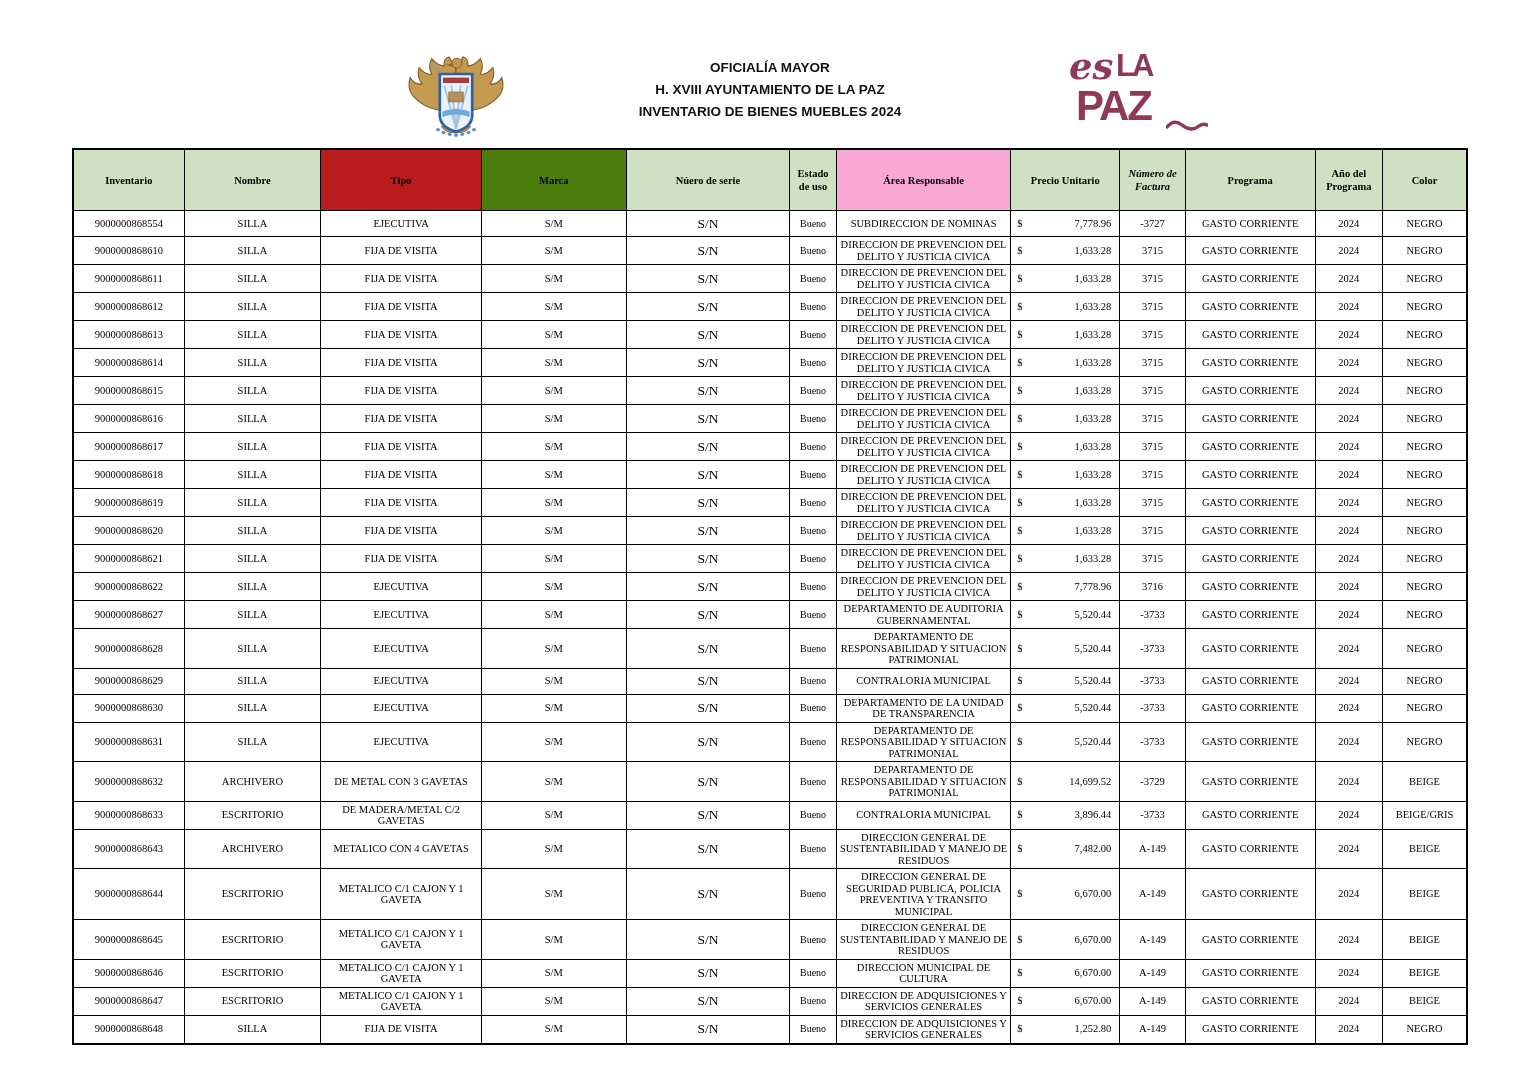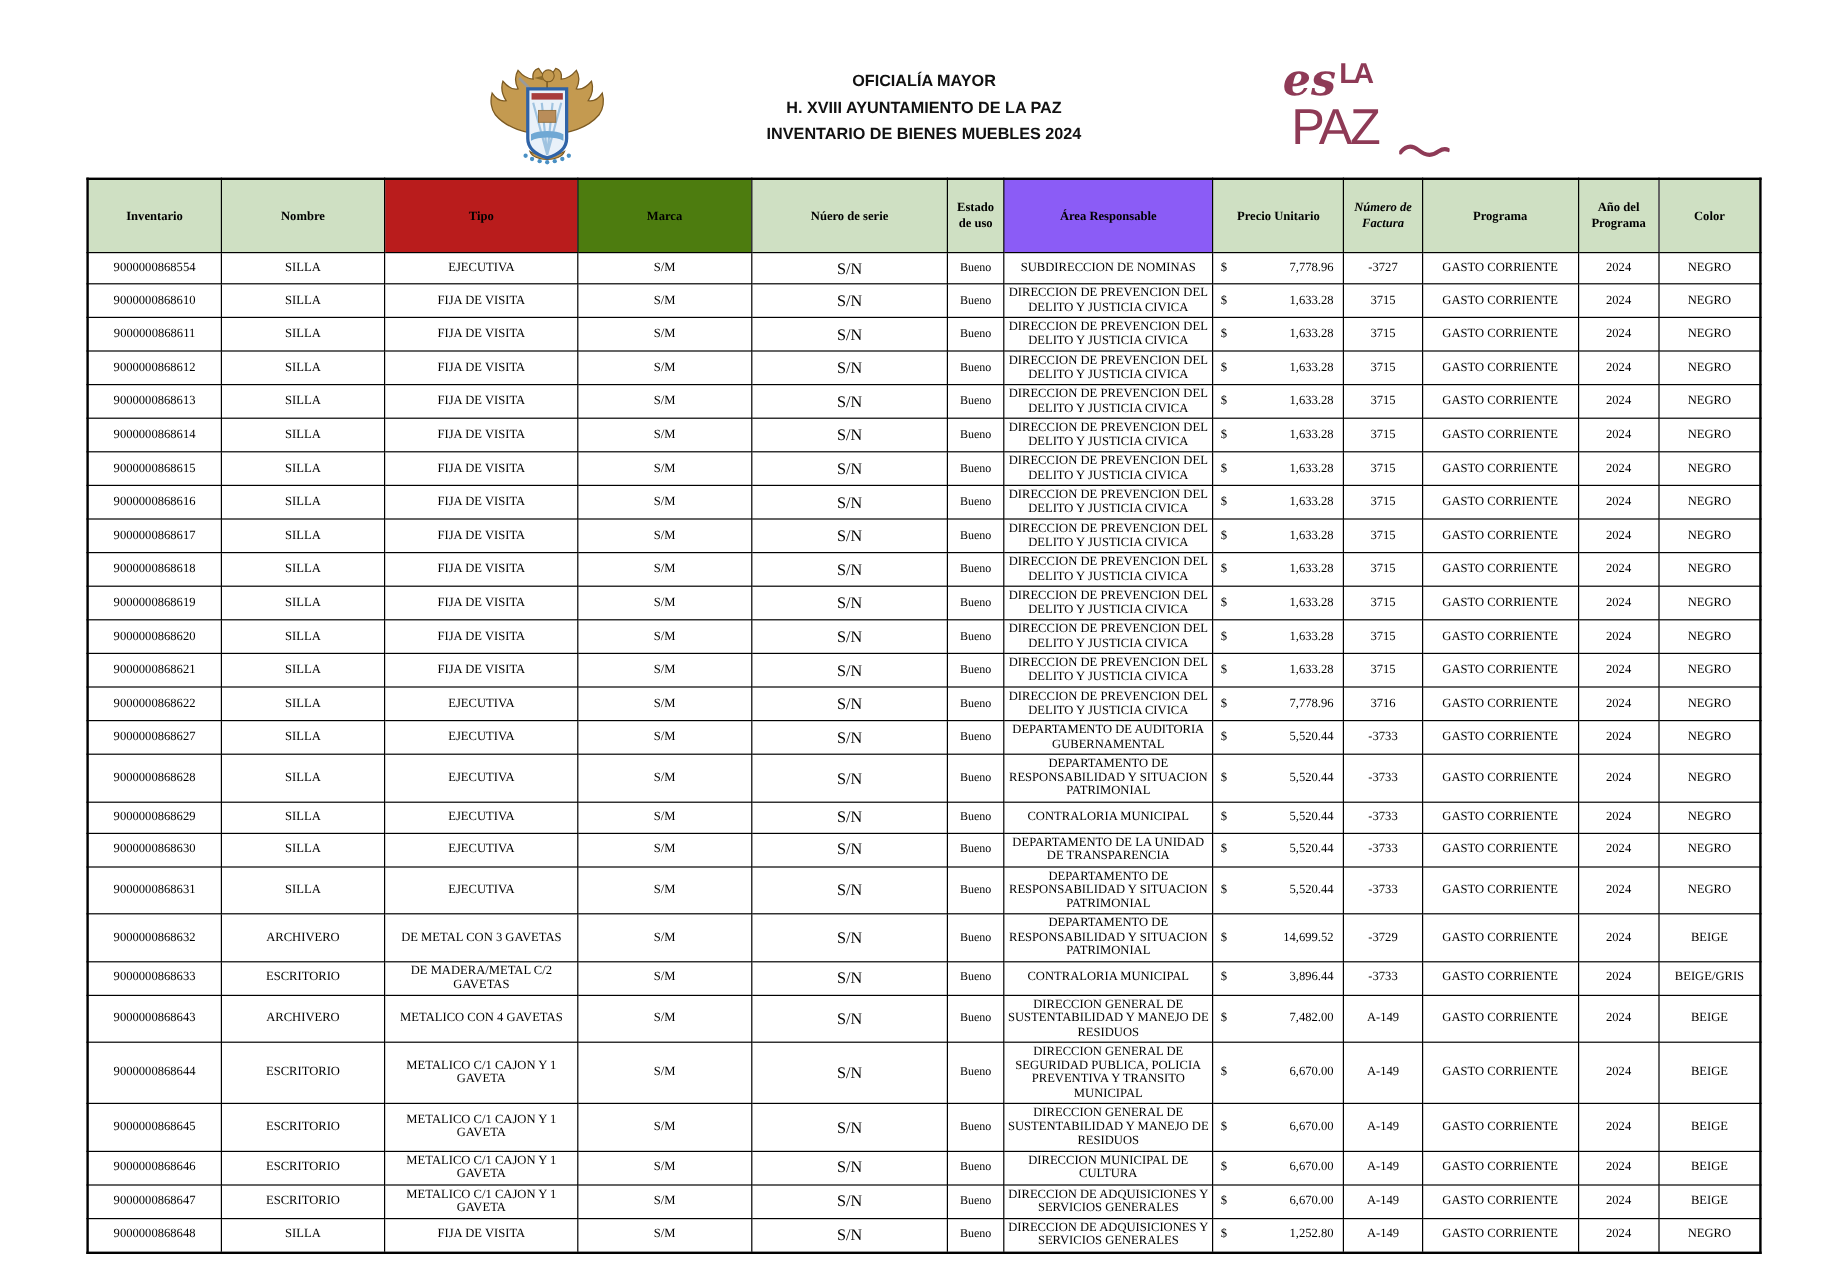--- a/index.html
+++ b/index.html
@@ -25,25 +25,25 @@
     position:absolute; left:1069px; top:56px; width:140px; height:86px;
     font-family:"Liberation Sans", sans-serif;
   }
   .logo-es {
     position:absolute; left:0px; top:-8px;
     font-family:"DejaVu Serif", serif; font-style:italic; font-weight:bold;
     font-size:37px; line-height:1;
   }
   .logo-la {
     position:absolute; left:47px; top:-6px;
-    font-size:24px; font-weight:900; letter-spacing:-3px; line-height:1;
+    font-size:31px; font-weight:900; letter-spacing:-3px; line-height:1;
   }
   .logo-paz {
     position:absolute; left:7px; top:29px;
-    font-size:42px; font-weight:400; letter-spacing:-2px; line-height:1;
+    font-size:42px; font-weight:700; letter-spacing:-2px; line-height:1;
   }
   .logo-wave { position:absolute; left:97px; top:63px; }
 
   
   table.inventory-table {
     position:absolute; left:72px; top:148px; width:1396px;
     border-collapse:collapse; table-layout:fixed;
     border:2px solid #000;
   }
   .inventory-table th, .inventory-table td {
@@ -147,21 +147,21 @@
         <col class="col-color">
     </colgroup>
     <thead>
       <tr>
           <th class="col-inventario" style="background: rgb(207, 224, 195);">Inventario</th>
           <th class="col-nombre" style="background: rgb(207, 224, 195);">Nombre</th>
           <th class="col-tipo" style="background: #b91c1c;">Tipo</th>
           <th class="col-marca" style="background: #4d7c0f;">Marca</th>
           <th class="col-serie" style="background: rgb(207, 224, 195);">Núero de serie</th>
           <th class="col-estado" style="background: rgb(207, 224, 195);">Estado de uso</th>
-          <th class="col-area" style="background: #8b5cf6; margin-left: 32px;">Área Responsable</th>
+          <th class="col-area" style="background: #f9a8d4; margin-left: 32px;">Área Responsable</th>
           <th class="col-precio" style="background: rgb(207, 224, 195);">Precio Unitario</th>
           <th class="col-factura" style="background: rgb(207, 224, 195); font-style: italic;">Número de Factura</th>
           <th class="col-programa" style="background: rgb(207, 224, 195);">Programa</th>
           <th class="col-anio" style="background: rgb(207, 224, 195);">Año del Programa</th>
           <th class="col-color" style="background: rgb(207, 224, 195);">Color</th>
         </tr>
     </thead>
     <tbody>
         <tr>
           <td class="col-inventario">9000000868554</td>

